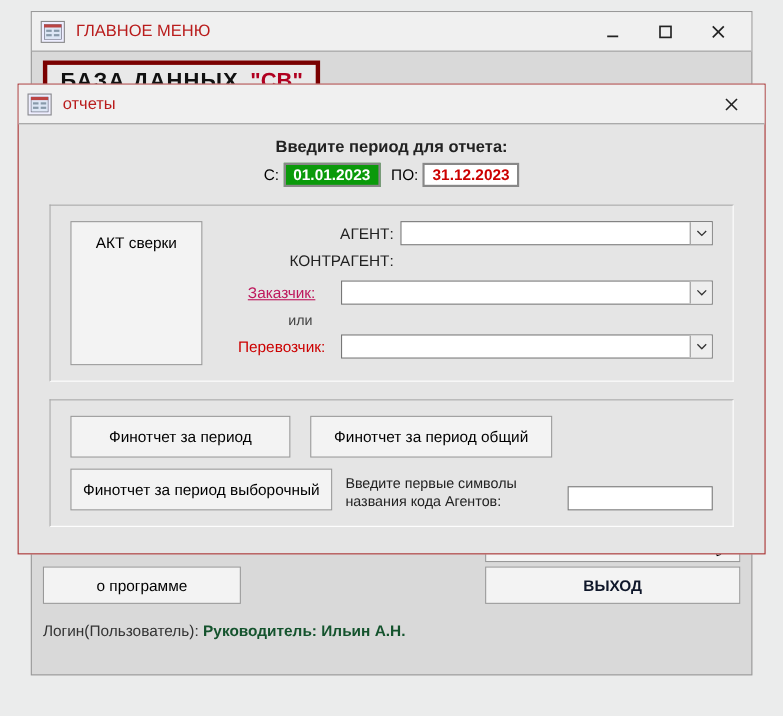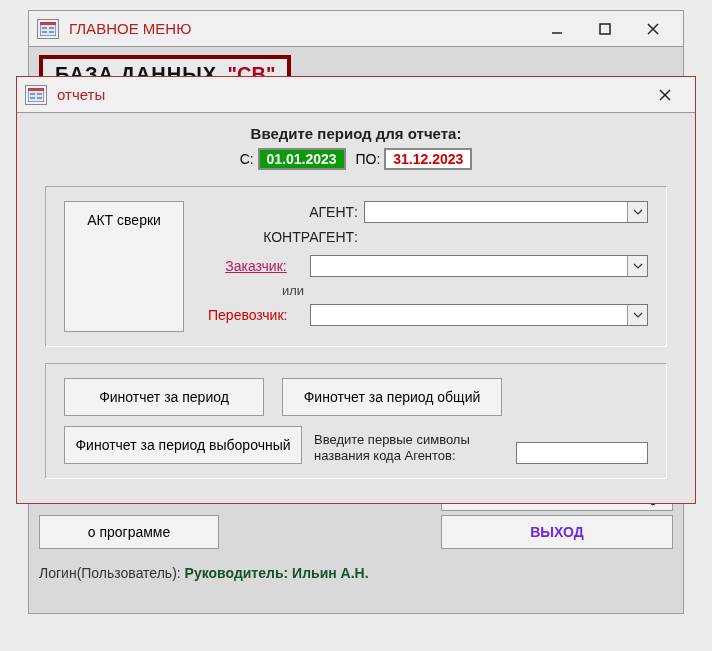--- a/index.html
+++ b/index.html
@@ -61,21 +61,21 @@
     background: #f3f3f3;
     border: 1px solid #999;
     font-size: 14px;
     text-align: center;
     cursor: pointer;
     padding: 8px 10px;
   }
   .about-btn { width: 180px; }
   .right-col { width: 232px; display: flex; flex-direction: column; gap: 4px; }
   .right-col .otch { color: #2233cc; font-weight: bold; padding: 6px; position: relative; }
-  .right-col .exit  { color: #6d28d9; font-weight: bold; padding: 8px; }
+  .right-col .exit  { color: #0f172a; font-weight: bold; padding: 8px; }
   .login-line { margin-top: 16px; font-size: 14px; color: #333; }
   .login-line .val { color: #14532d; font-weight: bold; }
 
   .reports-body { padding: 12px 28px 18px 28px; }
   .period-prompt { text-align: center; font-size: 15px; font-weight: bold; color: #222; }
   .period-row { text-align: center; margin-top: 6px; font-size: 14px; }
   .datebox {
     display: inline-block;
     border: 2px solid #888;
     padding: 1px 6px;
@@ -91,22 +91,22 @@
     border-right-color: #fff; border-bottom-color: #fff;
     background: #e5e5e5;
     padding: 14px 18px;
     margin-top: 16px;
   }
   .row { display: flex; align-items: center; margin-bottom: 6px; gap: 6px; }
   .lbl { font-size: 14px; }
   .lbl.agent { width: 150px; text-align: right; color: #222; }
   .lbl.kontr { width: 150px; text-align: right; color: #222; margin-left: 0; }
   .lbl.zak { color: #be185d; width: 96px; text-align: center; text-decoration: underline; }
-  .lbl.ili { color: #444; margin-left: 74px; font-size: 13px; }
-  .lbl.per { color: #c00; width: 96px; text-align: left; }
+  .lbl.ili { color: #444; margin-left: 54px; font-size: 13px; }
+  .lbl.per { color: #c00; width: 96px; text-align: center; }
   .combo {
     flex: 1;
     height: 22px;
     border: 1px solid #777;
     background: #fff;
     display: flex; align-items: center; justify-content: flex-end;
   }
   .combo .arrow {
     width: 20px; height: 100%;
     border-left: 1px solid #999;

